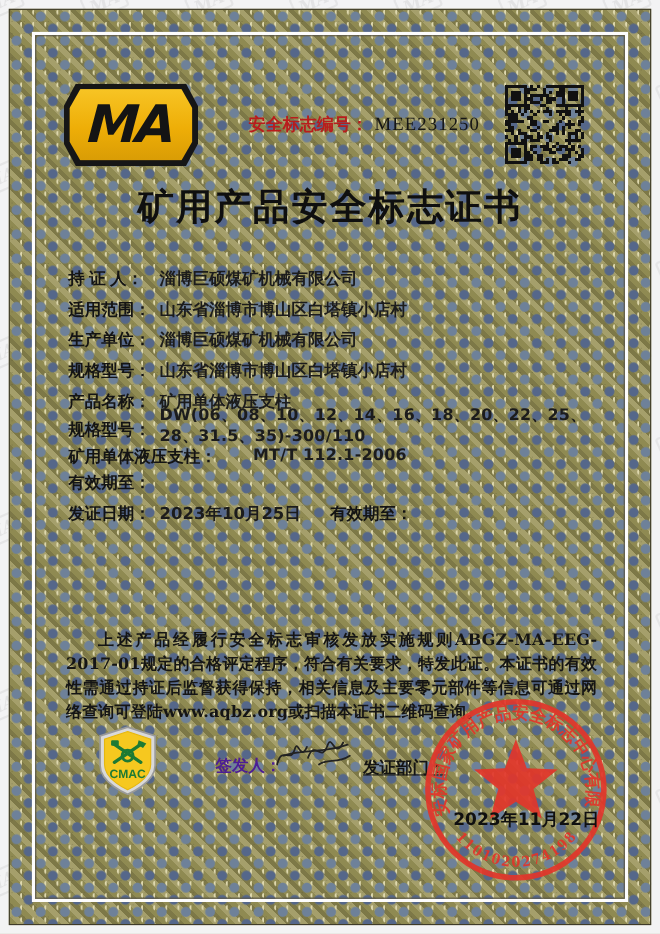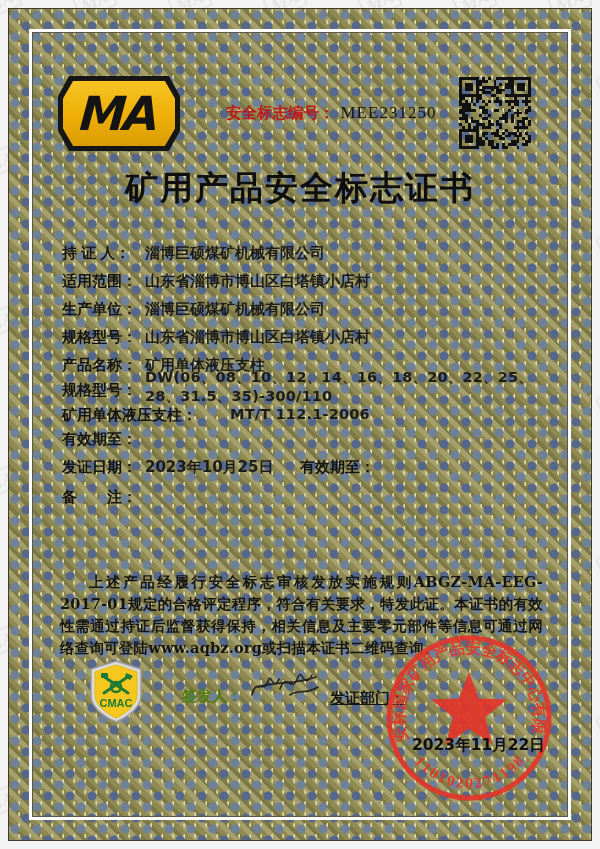--- a/index.html
+++ b/index.html
@@ -87,21 +87,21 @@
   .r-dates .val{font-family:"DejaVu Sans",sans-serif;}
   .r-remark{top:488px;}
   
   .statement{
     left:60px;top:571px;width:483px;
     font:700 14.5px "DejaVu Serif",serif;color:#151515;
     line-height:1.52;text-indent:2em;text-align:justify;letter-spacing:.2px;
   }
   
   .cmac{left:88px;top:660px;}
-  .signer{left:182px;top:687px;font:700 15px "Liberation Sans",sans-serif;color:#4d7c0f;}
+  .signer{left:196px;top:687px;font:700 15px "Liberation Sans",sans-serif;color:#4c1d95;}
   .sig{left:246px;top:665px;}
   .dept{left:330px;top:689px;font:700 15px "Liberation Sans",sans-serif;color:#141414;text-decoration:underline;}
   .stamp{left:383px;top:632px;}
   .stamp-date{left:412px;top:735px;font:700 15.5px "DejaVu Sans",sans-serif;color:#101010;z-index:4;text-align:center;}
 </style>
 </head>
 <body>
 
 <div id="wmtiles">
     <span class="wm-tile" style="left: -20px; top: -10px;">MA</span>
@@ -563,24 +563,20 @@
     <span class="val mono">MT/T 112.1-2006</span>
   </div>
   <div class="abs row r-scope">
     <span class="lbl">有效期至：</span>
   </div>
   <div class="abs row r-dates">
     <span class="lbl">发证日期：</span>
     <span class="val">2023年10月25日</span>
     <span class="lbl2">有效期至：</span>
   </div>
-  <div class="abs row r-remark">
-    <span class="lbl">备　　注：</span>
-    <span class="val kai"></span>
-  </div>
 
   <div class="abs statement">上述产品经履行安全标志审核发放实施规则ABGZ-MA-EEG-2017-01规定的合格评定程序，符合有关要求，特发此证。本证书的有效性需通过持证后监督获得保持，相关信息及主要零元部件等信息可通过网络查询可登陆www.aqbz.org或扫描本证书二维码查询。</div>
 
   <svg class="abs cmac" width="56" height="64" viewBox="0 0 56 64">
     <path d="M28 1 L53 9 V36 C53 52 28 62 28 62 C28 62 3 52 3 36 V9 Z" fill="#d9d9d9" stroke="#9a9a9a" stroke-width="1.5"></path>
     <path d="M28 5 L49 12 V35 C49 49 28 58 28 58 C28 58 7 49 7 35 V12 Z" fill="#f6c81f" stroke="#e6b70e" stroke-width="1"></path>
     <g stroke="#1e7a34" stroke-width="3" stroke-linecap="round">
       <line x1="15" y1="16" x2="40" y2="33"></line>
       <line x1="41" y1="16" x2="16" y2="33"></line>
     </g>

